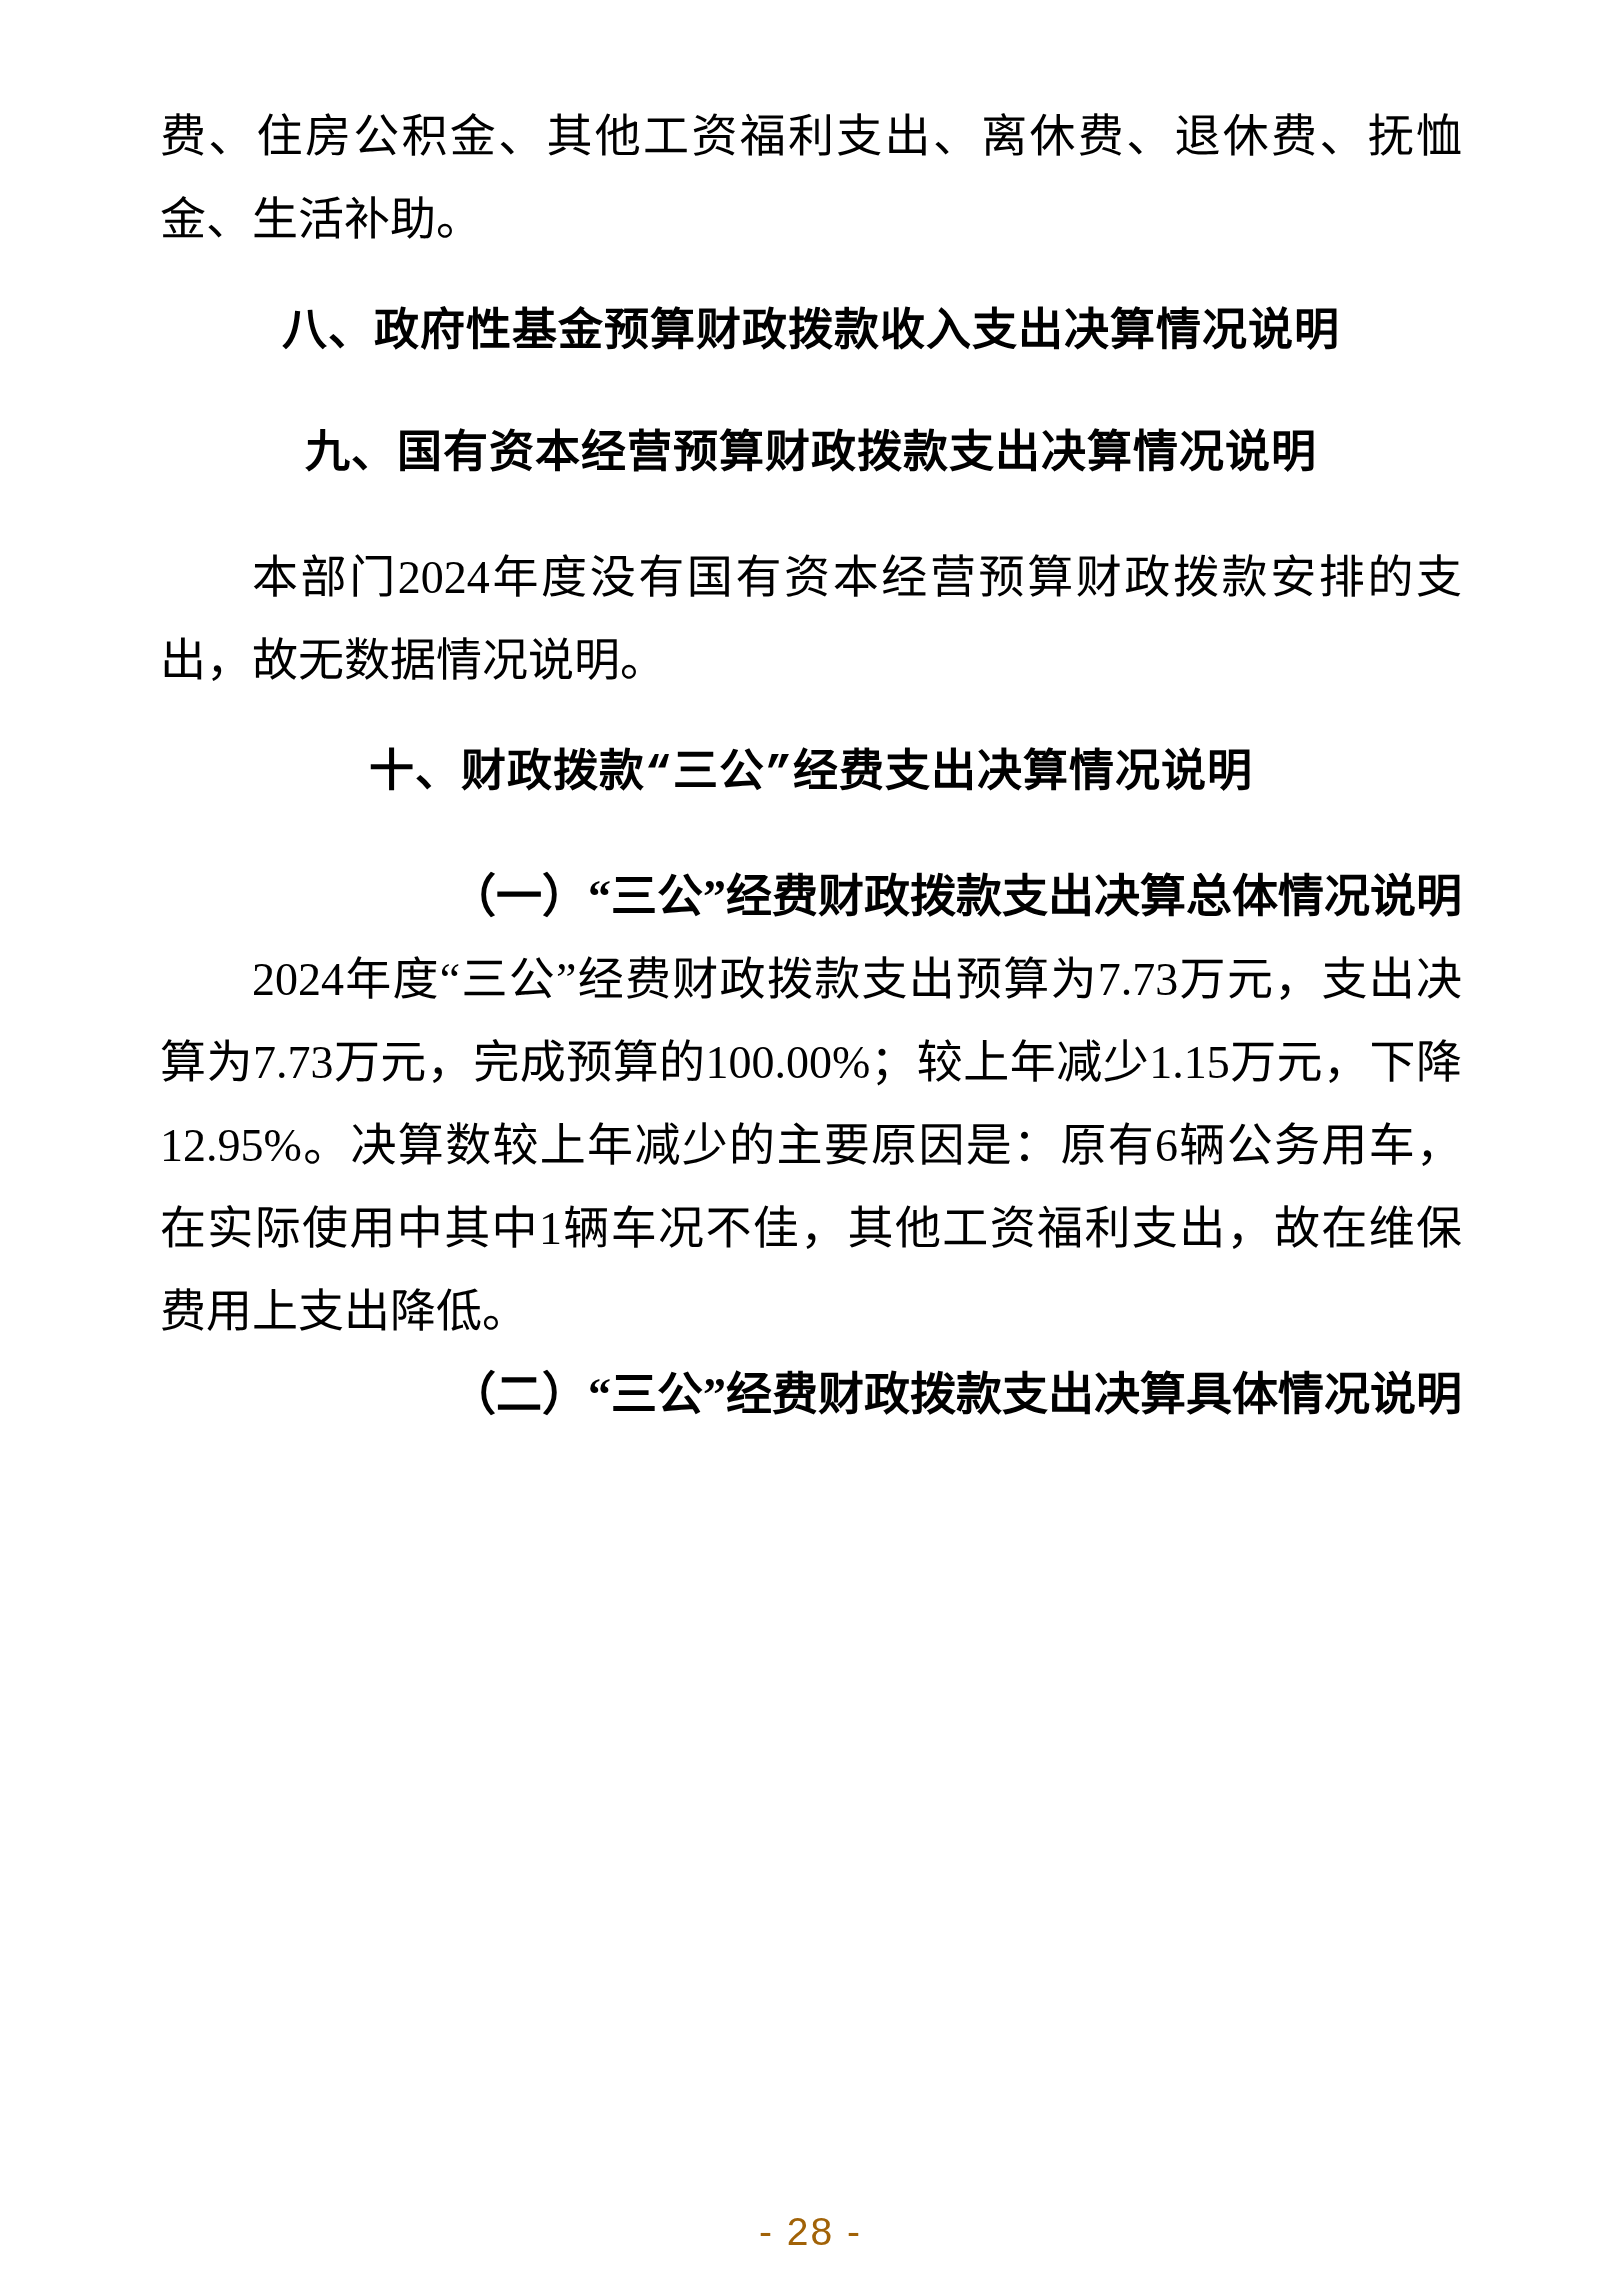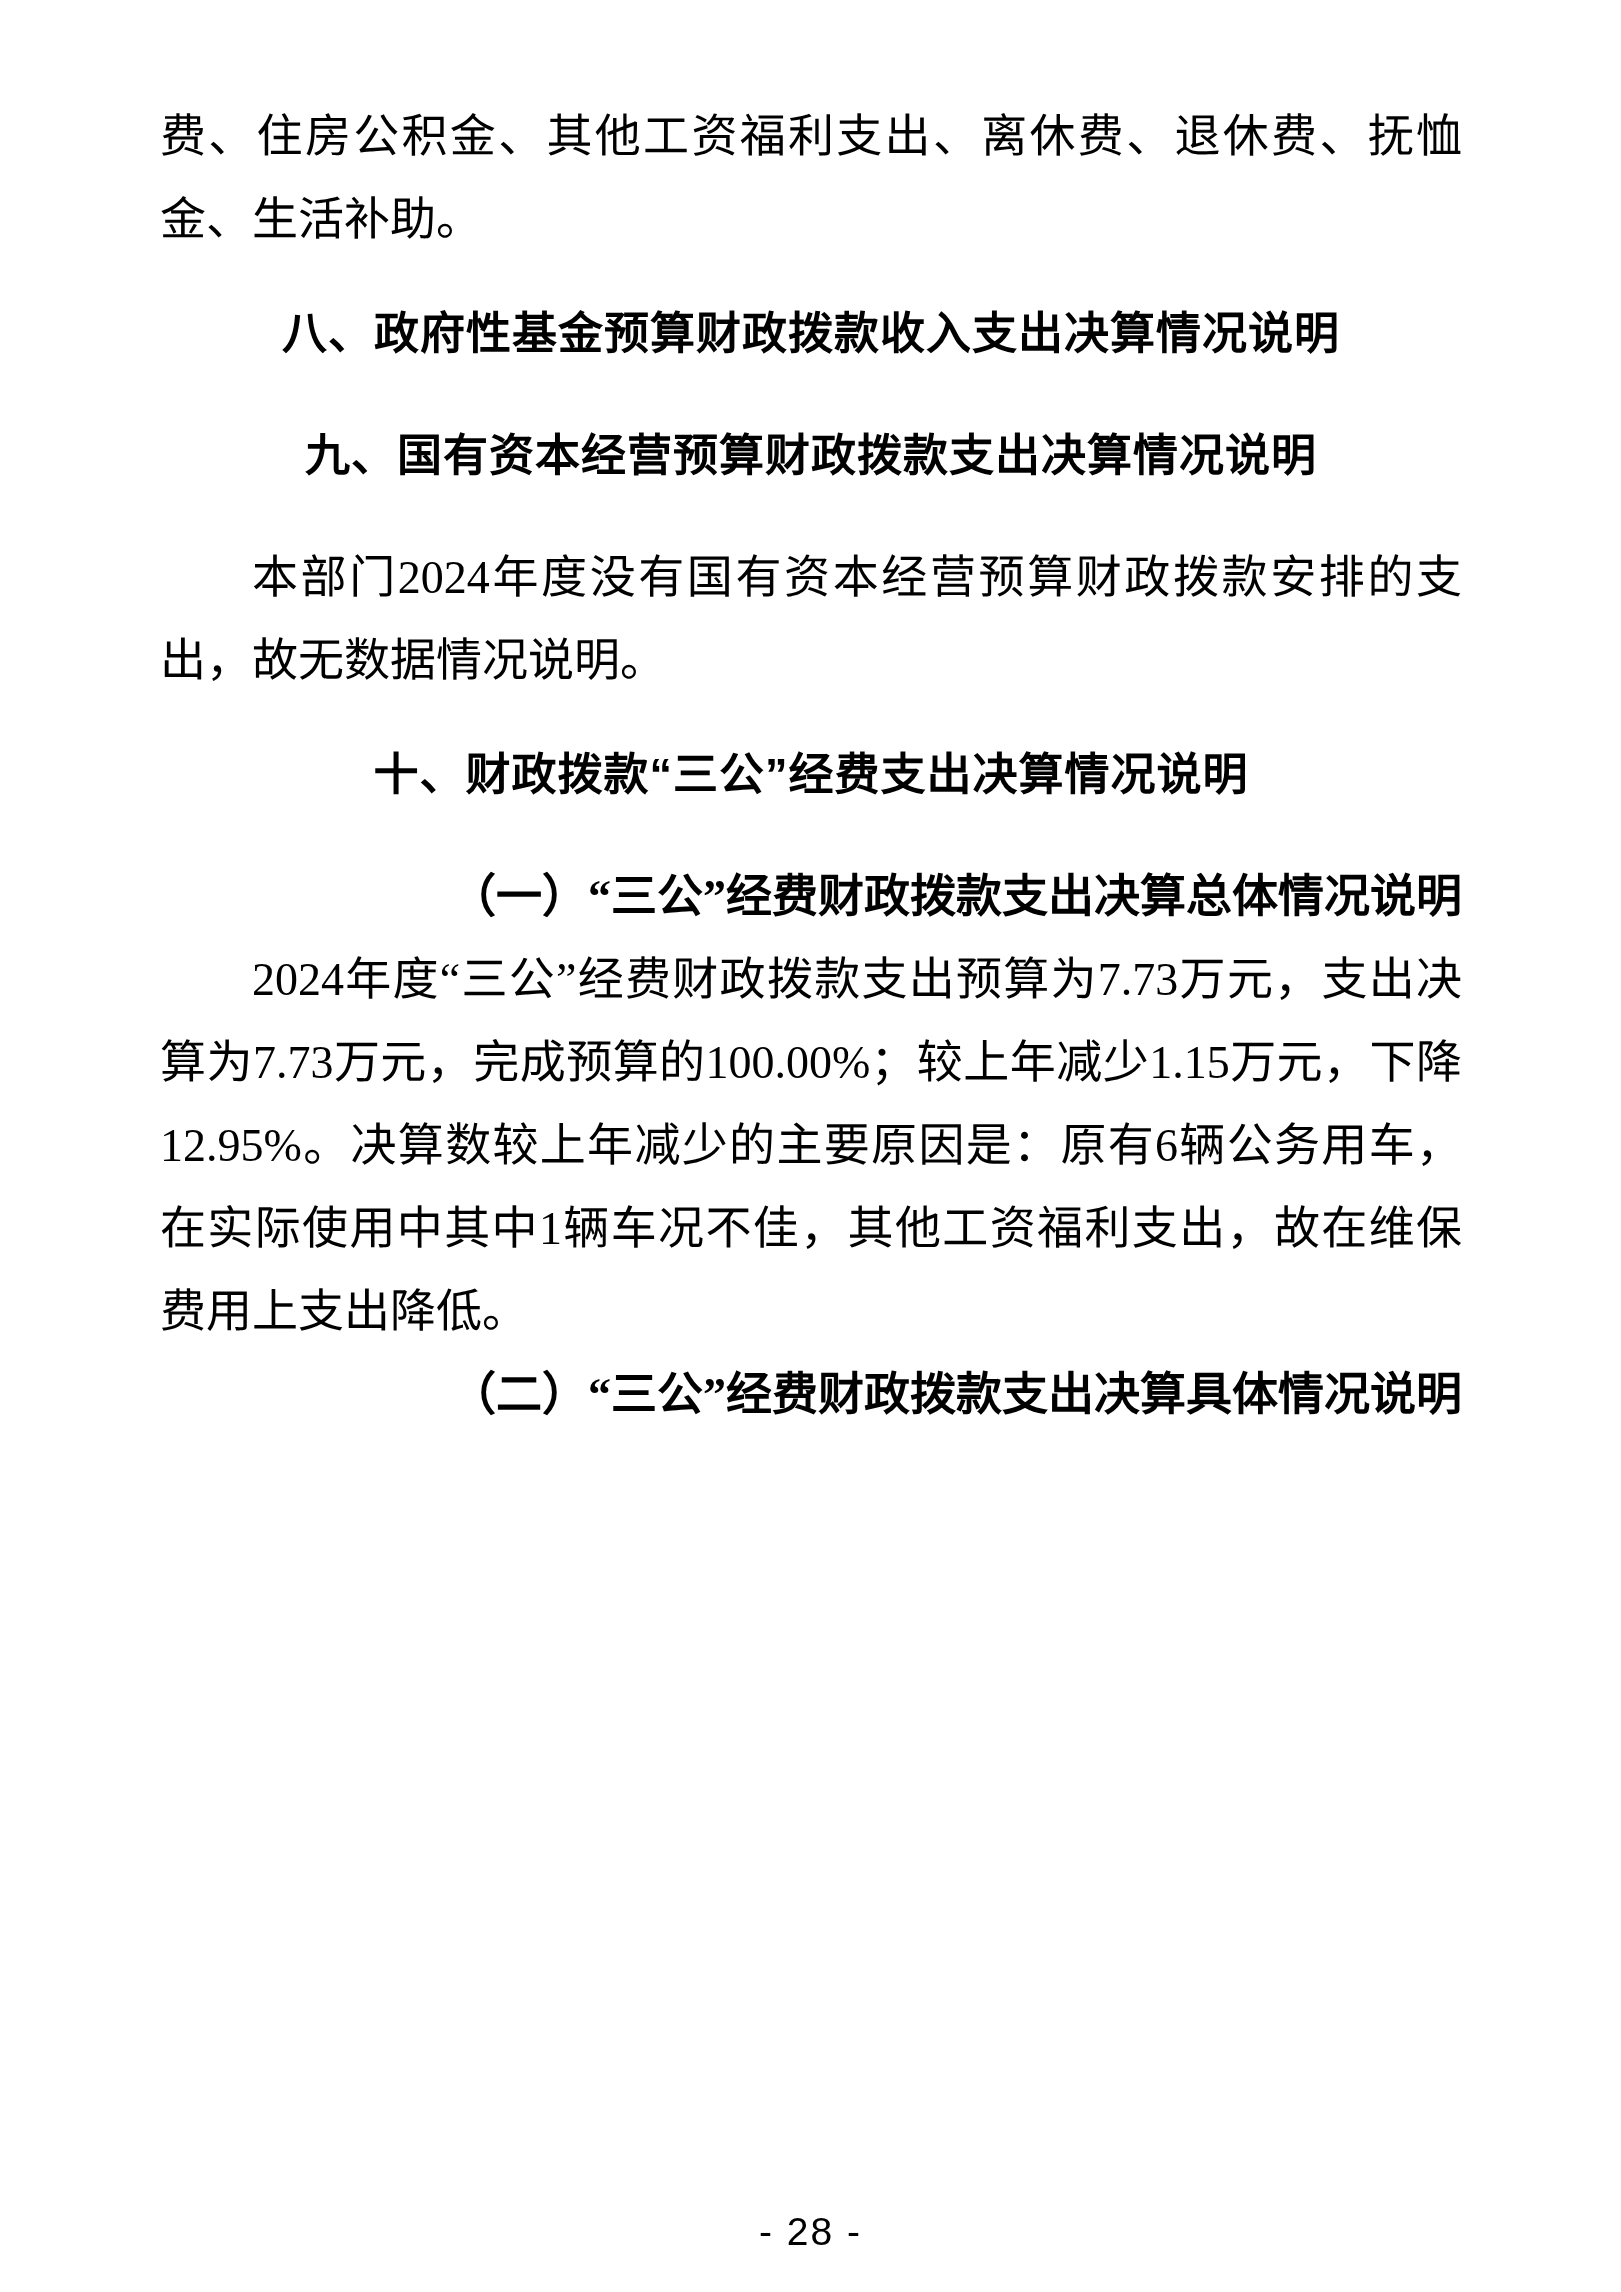--- a/index.html
+++ b/index.html
@@ -30,21 +30,21 @@
     text-justify: inter-character;
     letter-spacing: 0;
     word-break: normal;
     line-break: strict;
   }
   .indent {
     text-indent: 2em;
   }
   .section-heading {
     margin: 31px 0 39px 0;
-    font-family: Liberation Sans, sans-serif;
+    font-family: Liberation Mono, monospace;
     font-weight: bold;
     font-size: 45px;
     line-height: 83px;
     text-align: center;
     letter-spacing: 1px;
   }
   .sub-heading {
     margin: 0;
     font-family: "Liberation Serif", "DejaVu Serif", serif;
     font-weight: bold;
@@ -55,21 +55,21 @@
   }
   .footer {
     position: absolute;
     left: 0;
     right: 0;
     top: 2210px;
     text-align: center;
     font-family: "Liberation Sans", "DejaVu Sans", sans-serif;
     font-size: 39px;
     letter-spacing: 2px;
-    color: #000000;
+    color: #a16207;
   }
 </style>
 </head>
 <body>
 
 <div class="page">
   <div class="content">
 
     <p class="para">费、住房公积金、其他工资福利支出、离休费、退休费、抚恤金、生活补助。</p>
 

